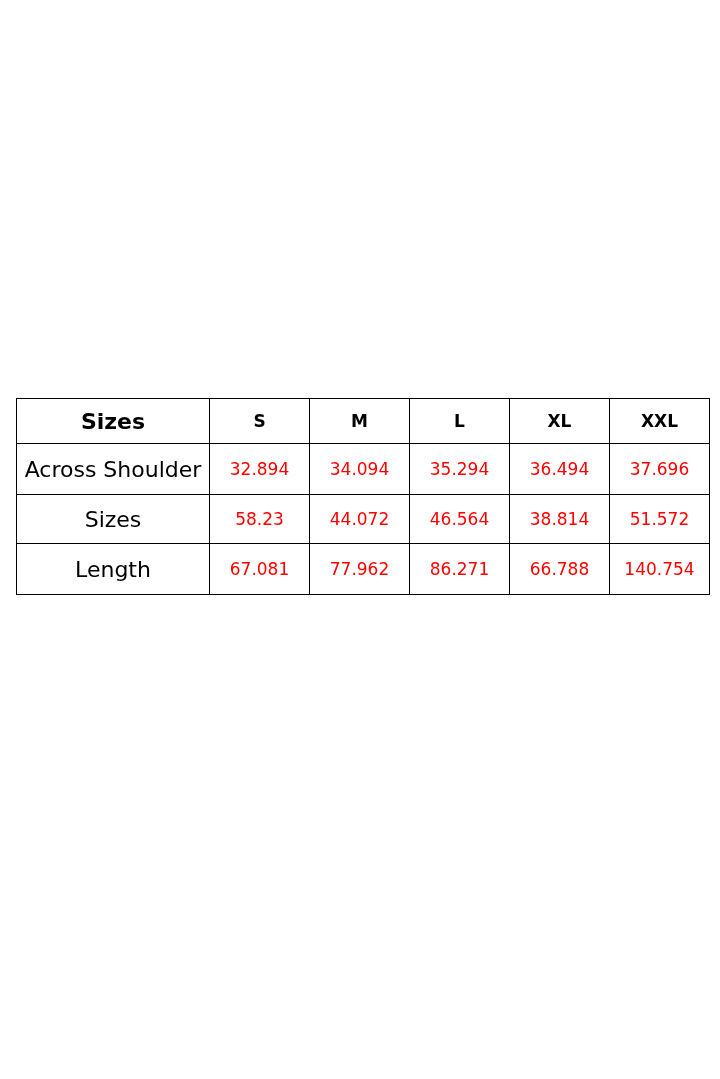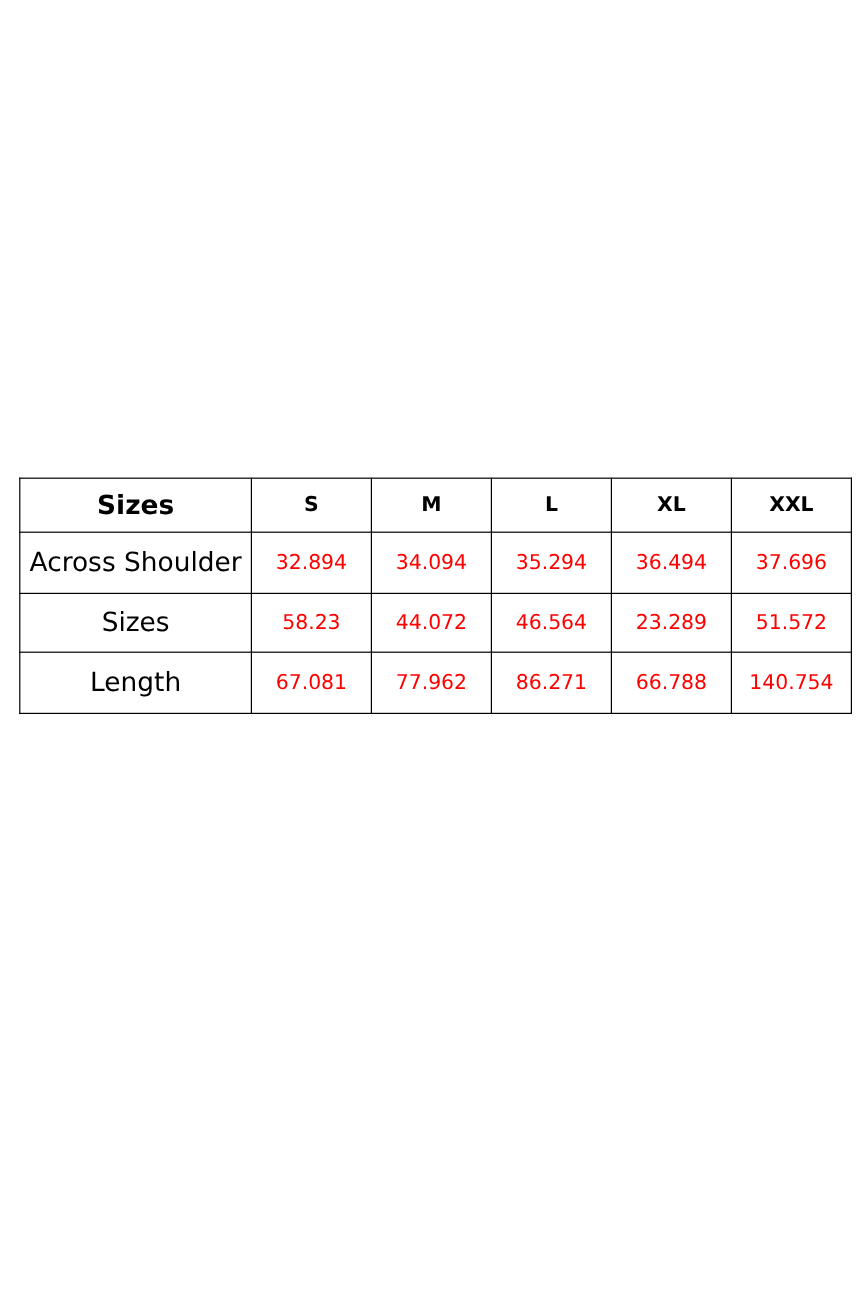--- a/index.html
+++ b/index.html
@@ -78,21 +78,21 @@
         <td class="value">34.094</td>
         <td class="value">35.294</td>
         <td class="value">36.494</td>
         <td class="value">37.696</td>
       </tr>
       <tr>
         <td class="row-label">Sizes</td>
         <td class="value">58.23</td>
         <td class="value">44.072</td>
         <td class="value">46.564</td>
-        <td class="value">23.289</td>
+        <td class="value">38.814</td>
         <td class="value">51.572</td>
       </tr>
       <tr class="tall">
         <td class="row-label">Length</td>
         <td class="value">67.081</td>
         <td class="value">77.962</td>
         <td class="value">86.271</td>
         <td class="value">66.788</td>
         <td class="value">140.754</td>
       </tr>

